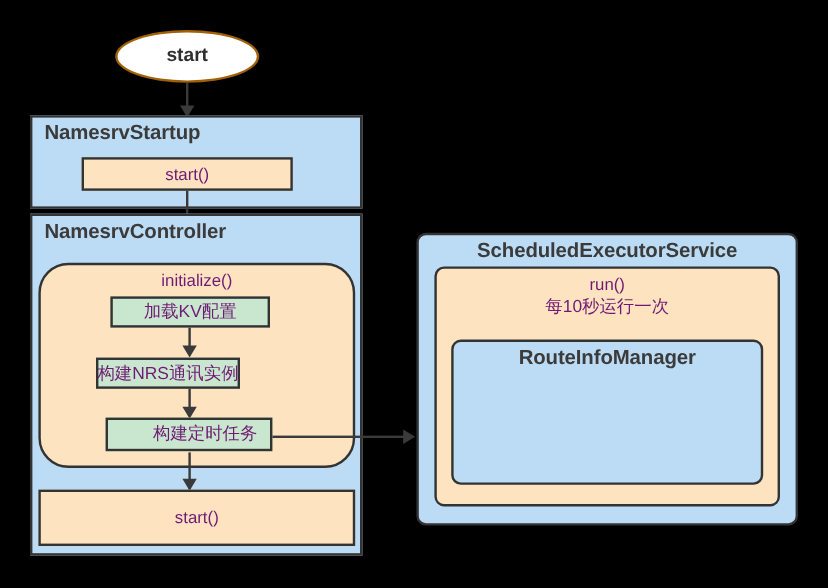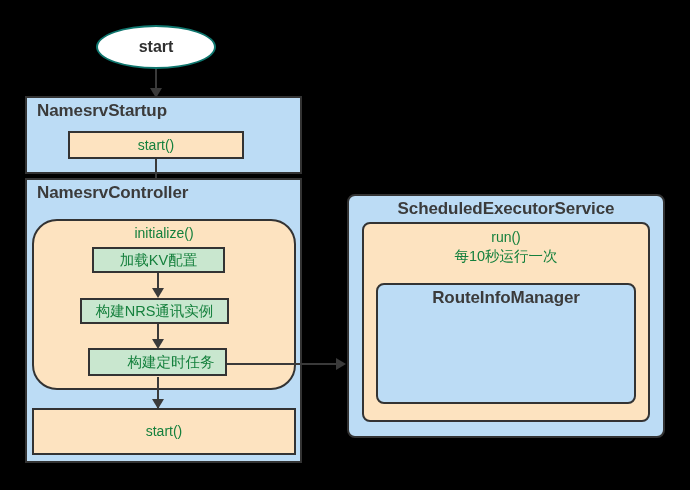--- a/index.html
+++ b/index.html
@@ -47,31 +47,31 @@
   .green {
     background: #c9e7cf;
     border-radius: 0;
   }
   .rounded {
     border-radius: 8px;
   }
   .label {
     font-size: 14px;
     line-height: 19px;
-    color: #15803d;
+    color: #701a75;
     white-space: nowrap;
   }
   .label.cn {
     font-size: 14.5px;
   }
   .ellipse {
     position: absolute;
     box-sizing: border-box;
     background: #ffffff;
-    border: 2px solid #0f766e;
+    border: 2px solid #a16207;
     border-radius: 50%;
     display: flex;
     align-items: center;
     justify-content: center;
     font-weight: bold;
     font-size: 16px;
     color: #2f2f2f;
   }
 
   
@@ -131,21 +131,21 @@
   <div class="node orange" style="left:32px; top:219px; width:264px; height:171px; justify-content:flex-start;border-radius:25px;">
     <span class="label" style="margin-top:3px;">initialize()</span>
   </div>
 
   <div class="node green" style="left:92px; top:247px; width:133px; height:26px;">
     <span class="label cn">加载KV配置</span>
   </div>
   <div class="vline" style="left:157px; top:273px; height:22px;"></div>
   <div class="arrow-down" style="left:152px; top:288px;"></div>
 
-  <div class="node green" style="left:80px; top:298px; width:149px; height:26px;">
+  <div class="node green" style="left:80px; top:298px; width:120px; height:26px;justify-content:flex-end;">
     <span class="label cn">构建NRS通讯实例</span>
   </div>
   <div class="vline" style="left:157px; top:324px; height:22px;"></div>
   <div class="arrow-down" style="left:152px; top:339px;"></div>
 
   <div class="node green" style="left:88px; top:348px; width:139px; height:28px;padding-left:27px;">
     <span class="label cn">构建定时任务</span>
   </div>
 
   <div class="hline" style="left:227px; top:363px; width:114px;"></div>

